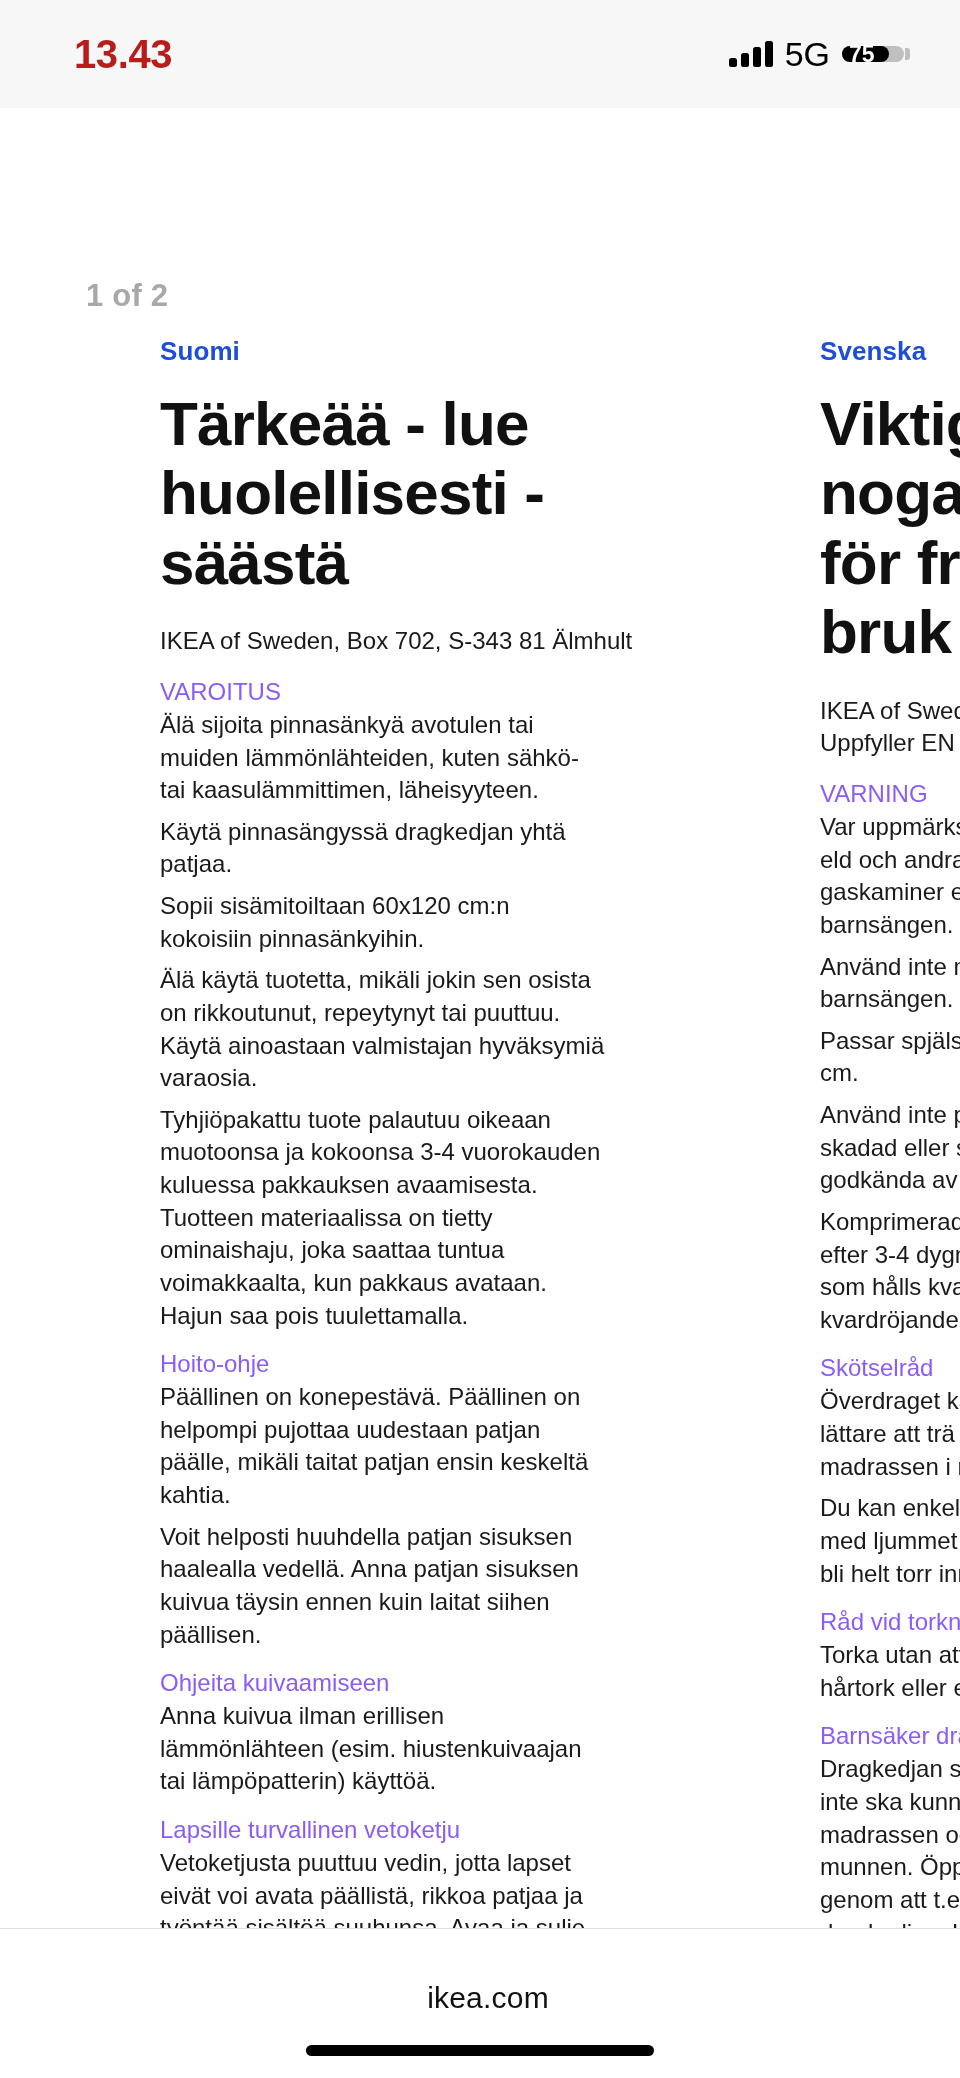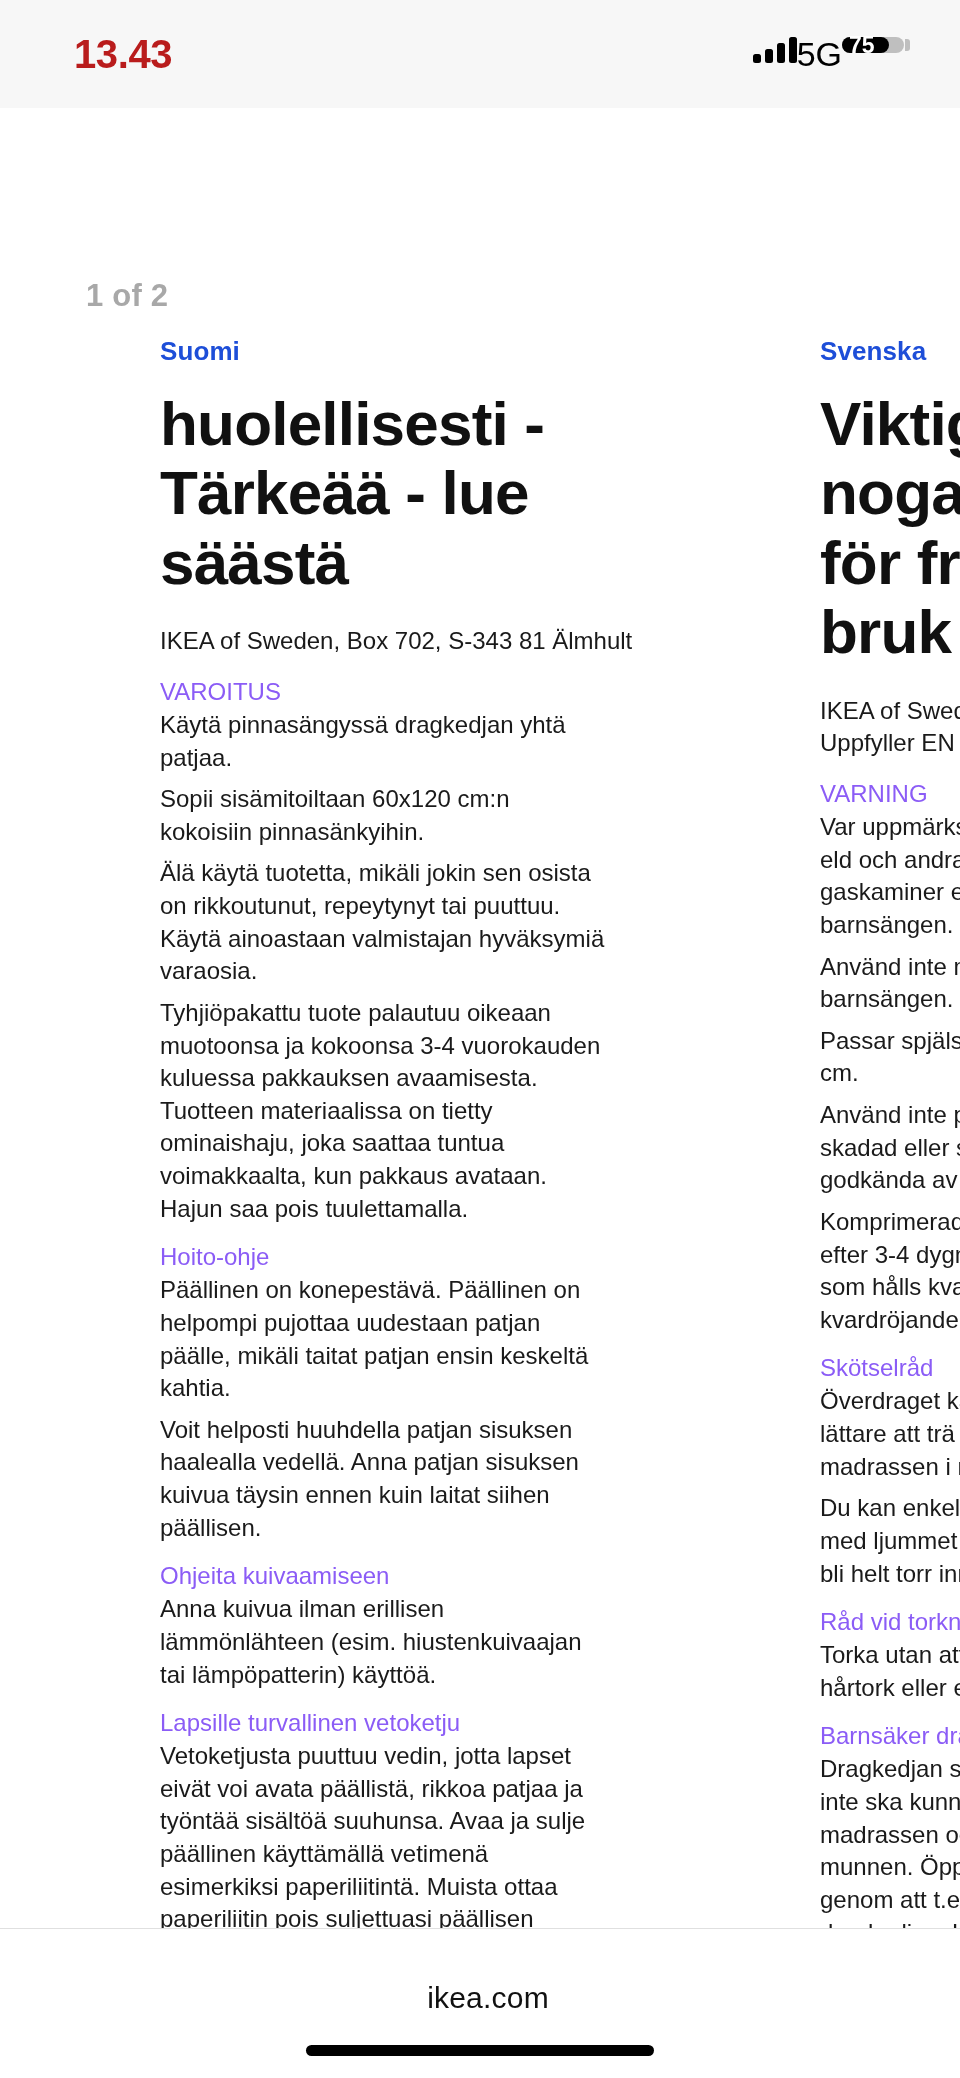--- a/index.html
+++ b/index.html
@@ -38,20 +38,22 @@
     font-weight: 700;
     letter-spacing: -0.4px;
     color: #b91c1c;
   }
   .sb-right {
     position: absolute;
     right: 56px;
     top: 50%;
     transform: translateY(-50%);
     display: flex;
+    align-items: center;
+    gap: 12px;
   }
   .signal {
     display: flex;
     align-items: flex-end;
     gap: 4px;
     height: 26px;
   }
   .signal i {
     display: block;
     width: 8px;
@@ -239,28 +241,29 @@
 
     <div class="page-indicator">1 of 2</div>
 
     <div class="pdf-page">
 
     <div class="col"></div>
         <div class="col">
           <div class="col-inner">
             <div class="lang-label">Suomi</div>
             <div class="doc-title">
+              <div>Tärkeää - lue</div>
               <div>huolellisesti -</div>
-              <div>Tärkeää - lue</div>
               <div>säästä</div>
             </div>
             <div class="meta">
               <div>IKEA of Sweden, Box 702, S-343 81 Älmhult</div>
             </div>
             <div class="sec-head">VAROITUS</div>
+            <p class="body">Älä sijoita pinnasänkyä avotulen tai muiden lämmönlähteiden, kuten sähkö- tai kaasulämmittimen, läheisyyteen.</p>
             <p class="body">Käytä pinnasängyssä dragkedjan yhtä patjaa.</p>
             <p class="body">Sopii sisämitoiltaan 60x120 cm:n kokoisiin pinnasänkyihin.</p>
             <p class="body">Älä käytä tuotetta, mikäli jokin sen osista on rikkoutunut, repeytynyt tai puuttuu. Käytä ainoastaan valmistajan hyväksymiä varaosia.</p>
             <p class="body">Tyhjiöpakattu tuote palautuu oikeaan muotoonsa ja kokoonsa 3-4 vuorokauden kuluessa pakkauksen avaamisesta. Tuotteen materiaalissa on tietty ominaishaju, joka saattaa tuntua voimakkaalta, kun pakkaus avataan. Hajun saa pois tuulettamalla.</p>
             <div class="sec-head">Hoito-ohje</div>
             <p class="body">Päällinen on konepestävä. Päällinen on helpompi pujottaa uudestaan patjan päälle, mikäli taitat patjan ensin keskeltä kahtia.</p>
             <p class="body">Voit helposti huuhdella patjan sisuksen haalealla vedellä. Anna patjan sisuksen kuivua täysin ennen kuin laitat siihen päällisen.</p>
             <div class="sec-head">Ohjeita kuivaamiseen</div>
             <p class="body">Anna kuivua ilman erillisen lämmönlähteen (esim. hiustenkuivaajan tai lämpöpatterin) käyttöä.</p>
             <div class="sec-head">Lapsille turvallinen vetoketju</div>

